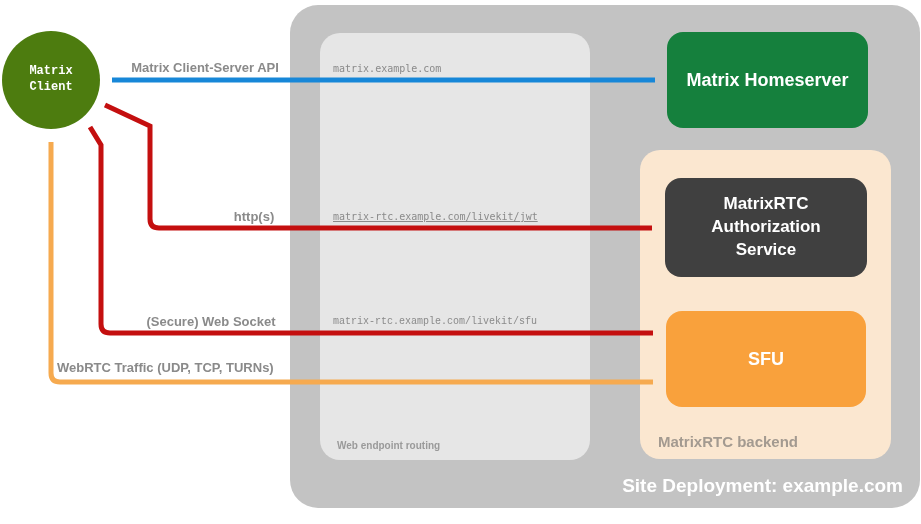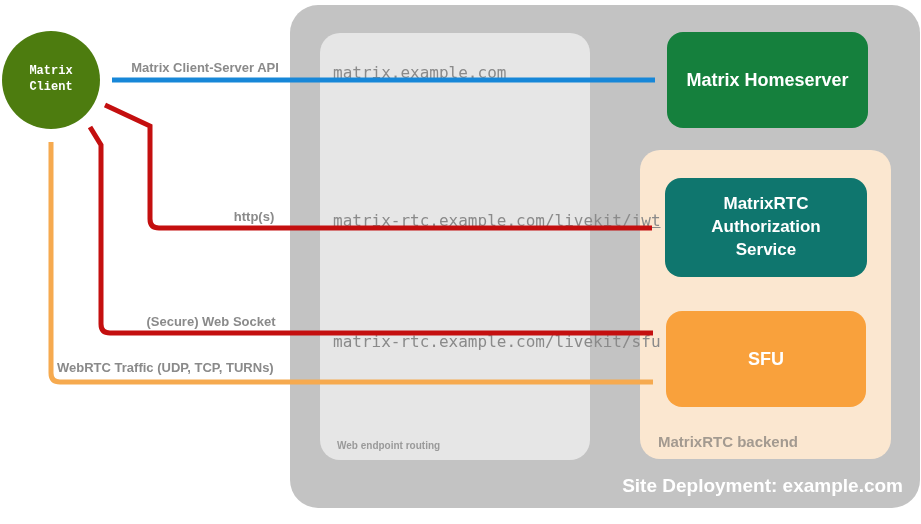--- a/index.html
+++ b/index.html
@@ -38,32 +38,32 @@
   .client-circle{
     left:2px;top:31px;width:98px;height:98px;border-radius:50%;
     background:#4d7c0f;font-size:12px;line-height:1.3;font-family:Liberation Mono, monospace;
   }
   .homeserver-box{
     left:667px;top:32px;width:201px;height:96px;border-radius:16px;
     background:#15803d;font-size:18px;
   }
   .auth-box{
     left:665px;top:178px;width:202px;height:99px;border-radius:16px;
-    background:#0f766e;font-size:17px;line-height:1.35;
+    background:#404040;font-size:17px;line-height:1.35;
   }
   .sfu-box{
     left:666px;top:311px;width:200px;height:96px;border-radius:16px;
     background:#f9a13c;font-size:18px;
   }
   
   .endpoint{
-    left:333px;color:#8a8a8a;font-size:16px;
+    left:333px;color:#8a8a8a;font-size:10px;
     font-family:"DejaVu Sans Mono",monospace;white-space:nowrap;
   }
-  .ep-1{top:63px;} .ep-2{top:211px;text-decoration:underline;} .ep-3{top:332px;}
+  .ep-1{top:63px;} .ep-2{top:211px;text-decoration:underline;} .ep-3{top:316px;font-family:Liberation Mono, monospace;}
   
   .arrow-label{
     color:#8a8a8a;font-size:13px;font-weight:700;text-align:center;white-space:nowrap;
   }
   .lbl-api{left:120px;top:60px;width:170px;}
   .lbl-https{left:204px;top:209px;width:100px;}
   .lbl-ws{left:131px;top:314px;width:160px;}
   .lbl-webrtc{left:57px;top:360px;width:216px;}
   
   .arrow-layer{left:0;top:0;width:921px;height:524px;pointer-events:none;}

